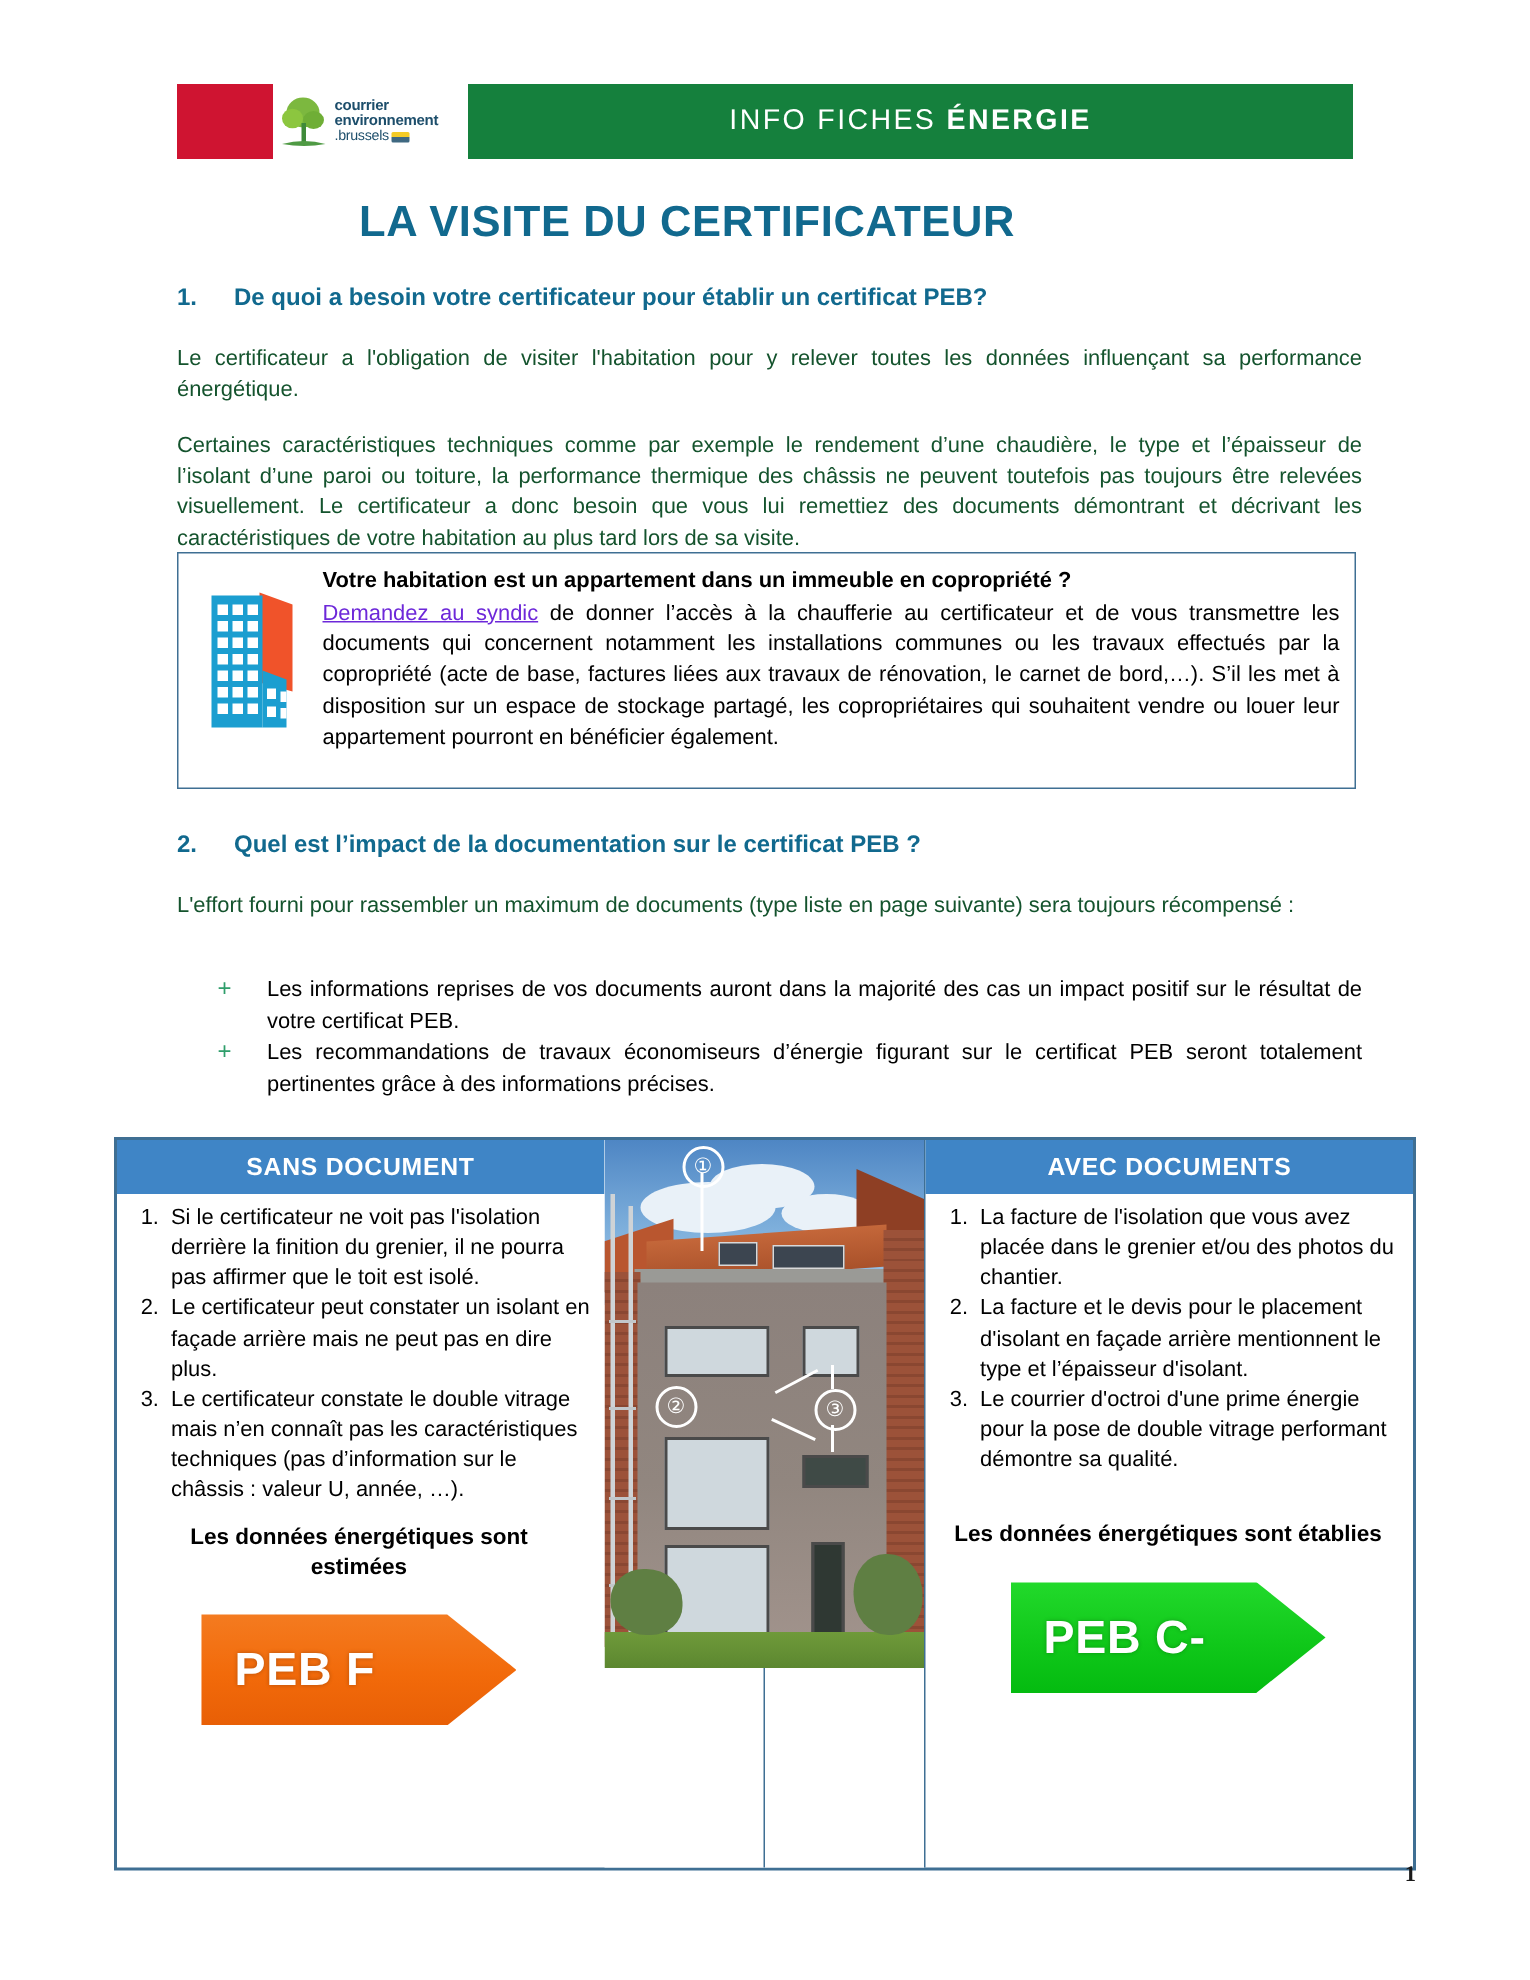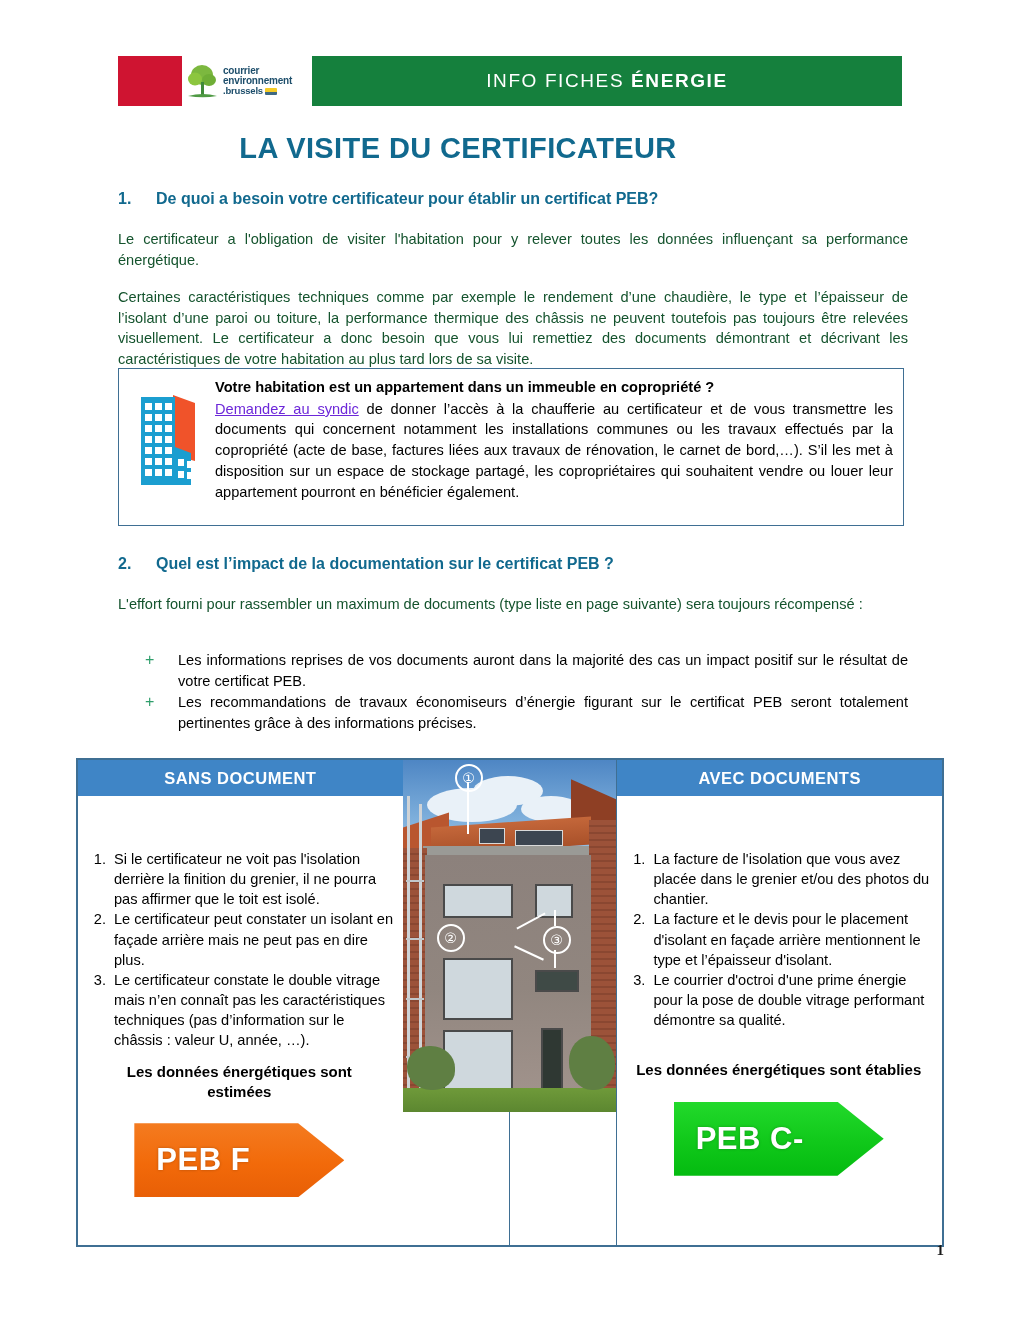--- a/index.html
+++ b/index.html
@@ -58,21 +58,21 @@
     line-height: 1.02;
   }
   .logo-l1, .logo-l2 {
     font-size: 10px;
     font-weight: bold;
     color: #1d4e6b;
     letter-spacing: -0.2px;
   }
   .logo-l3 {
     font-size: 9.5px;
-    font-weight: bold;
+    font-weight: normal;
     color: #1d4e6b;
     letter-spacing: -0.2px;
     display: flex;
     align-items: center;
     gap: 2px;
   }
   .logo-flag {
     display: inline-block;
     width: 12px;
     height: 7px;
@@ -224,21 +224,20 @@
     font-weight: bold;
     letter-spacing: 0.5px;
     display: flex;
     align-items: center;
     justify-content: center;
   }
   .col-body {
     flex: 1;
     padding: 6px 8px 18px 6px;
     box-sizing: border-box;
-    margin-top: 47px;
   }
   ol.numlist {
     margin: 0;
     padding-left: 26px;
     font-size: 14.6px;
     line-height: 1.38;
   }
   ol.numlist li { margin-bottom: 0px; padding-left: 4px; }
 
   .caption {

